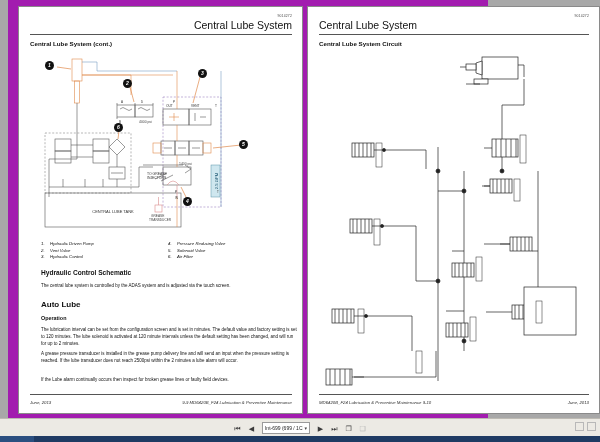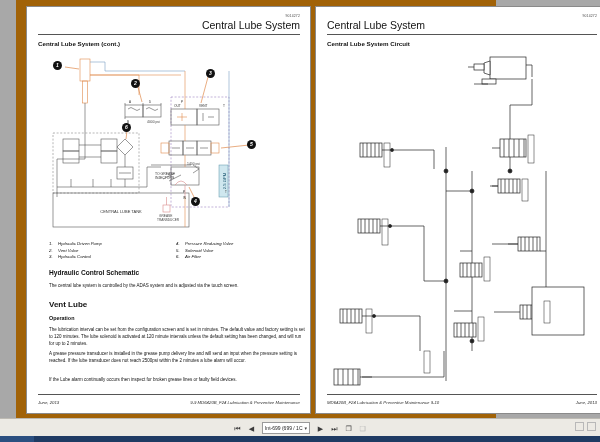--- a/index.html
+++ b/index.html
@@ -3,21 +3,21 @@
 <meta charset="utf-8">
 <style>
   html,body{margin:0;padding:0;}
   body{
     width:600px;height:442px;overflow:hidden;
     background:#a8a8a8;
     font-family:"Liberation Sans", sans-serif;
     -webkit-font-smoothing:none;
   }
   .viewer{position:absolute;left:0;top:0;width:600px;height:442px;}
-  .pages{position:absolute;left:16px;top:0;width:480px;height:418px;background:#a16207;}
+  .pages{position:absolute;left:8px;top:0;width:480px;height:418px;background:#a21caf;}
 
   .page{position:absolute;top:6px;height:406px;background:#ffffff;border:1px solid #8a8a8a;}
   .page-left{left:10px;width:283px;}
   .page-right{left:299px;width:291px;}
 
   .pg-inner{position:absolute;left:0;top:0;right:0;bottom:0;}
 
   
   .doc-code{
     position:absolute;right:10px;top:7px;
@@ -246,21 +246,21 @@
               <td class="num">6.</td>
               <td>Air Filter</td>
             </tr>
           </tbody>
             </table>
         </div>
 
         <div class="h2" style="top:262px;">Hydraulic Control Schematic</div>
         <div class="para" style="top:276px;">The central lube system is controlled by the ADAS system and is adjusted via the touch screen.</div>
 
-        <div class="h2" style="top:293px;font-size:8px;">Vent Lube</div>
+        <div class="h2" style="top:293px;font-size:8px;">Auto Lube</div>
         <div class="h3" style="top:308px;">Operation</div>
 
         <div class="para" style="top:320px;">The lubrication interval can be set from the configuration screen and is set in minutes. The default value and factory setting is set to 120 minutes. The lube solenoid is activated at 120 minute intervals unless the default setting has been changed, and will run for up to 2 minutes.</div>
         <div class="para" style="top:344px;">A grease pressure transducer is installed in the grease pump delivery line and will send an input when the pressure setting is reached. If the lube transducer does not reach 2500psi within the 2 minutes a lube alarm will occur.</div>
         <div class="para" style="top:370px;">If the Lube alarm continually occurs then inspect for broken grease lines or faulty field devices.</div>
 
         <div class="ftr-rule"></div>
         <div class="ftr ftr-l">June, 2013</div>
         <div class="ftr ftr-r">9-9  MD6420B_F24 Lubrication &amp; Preventive Maintenance</div>
       </div>

